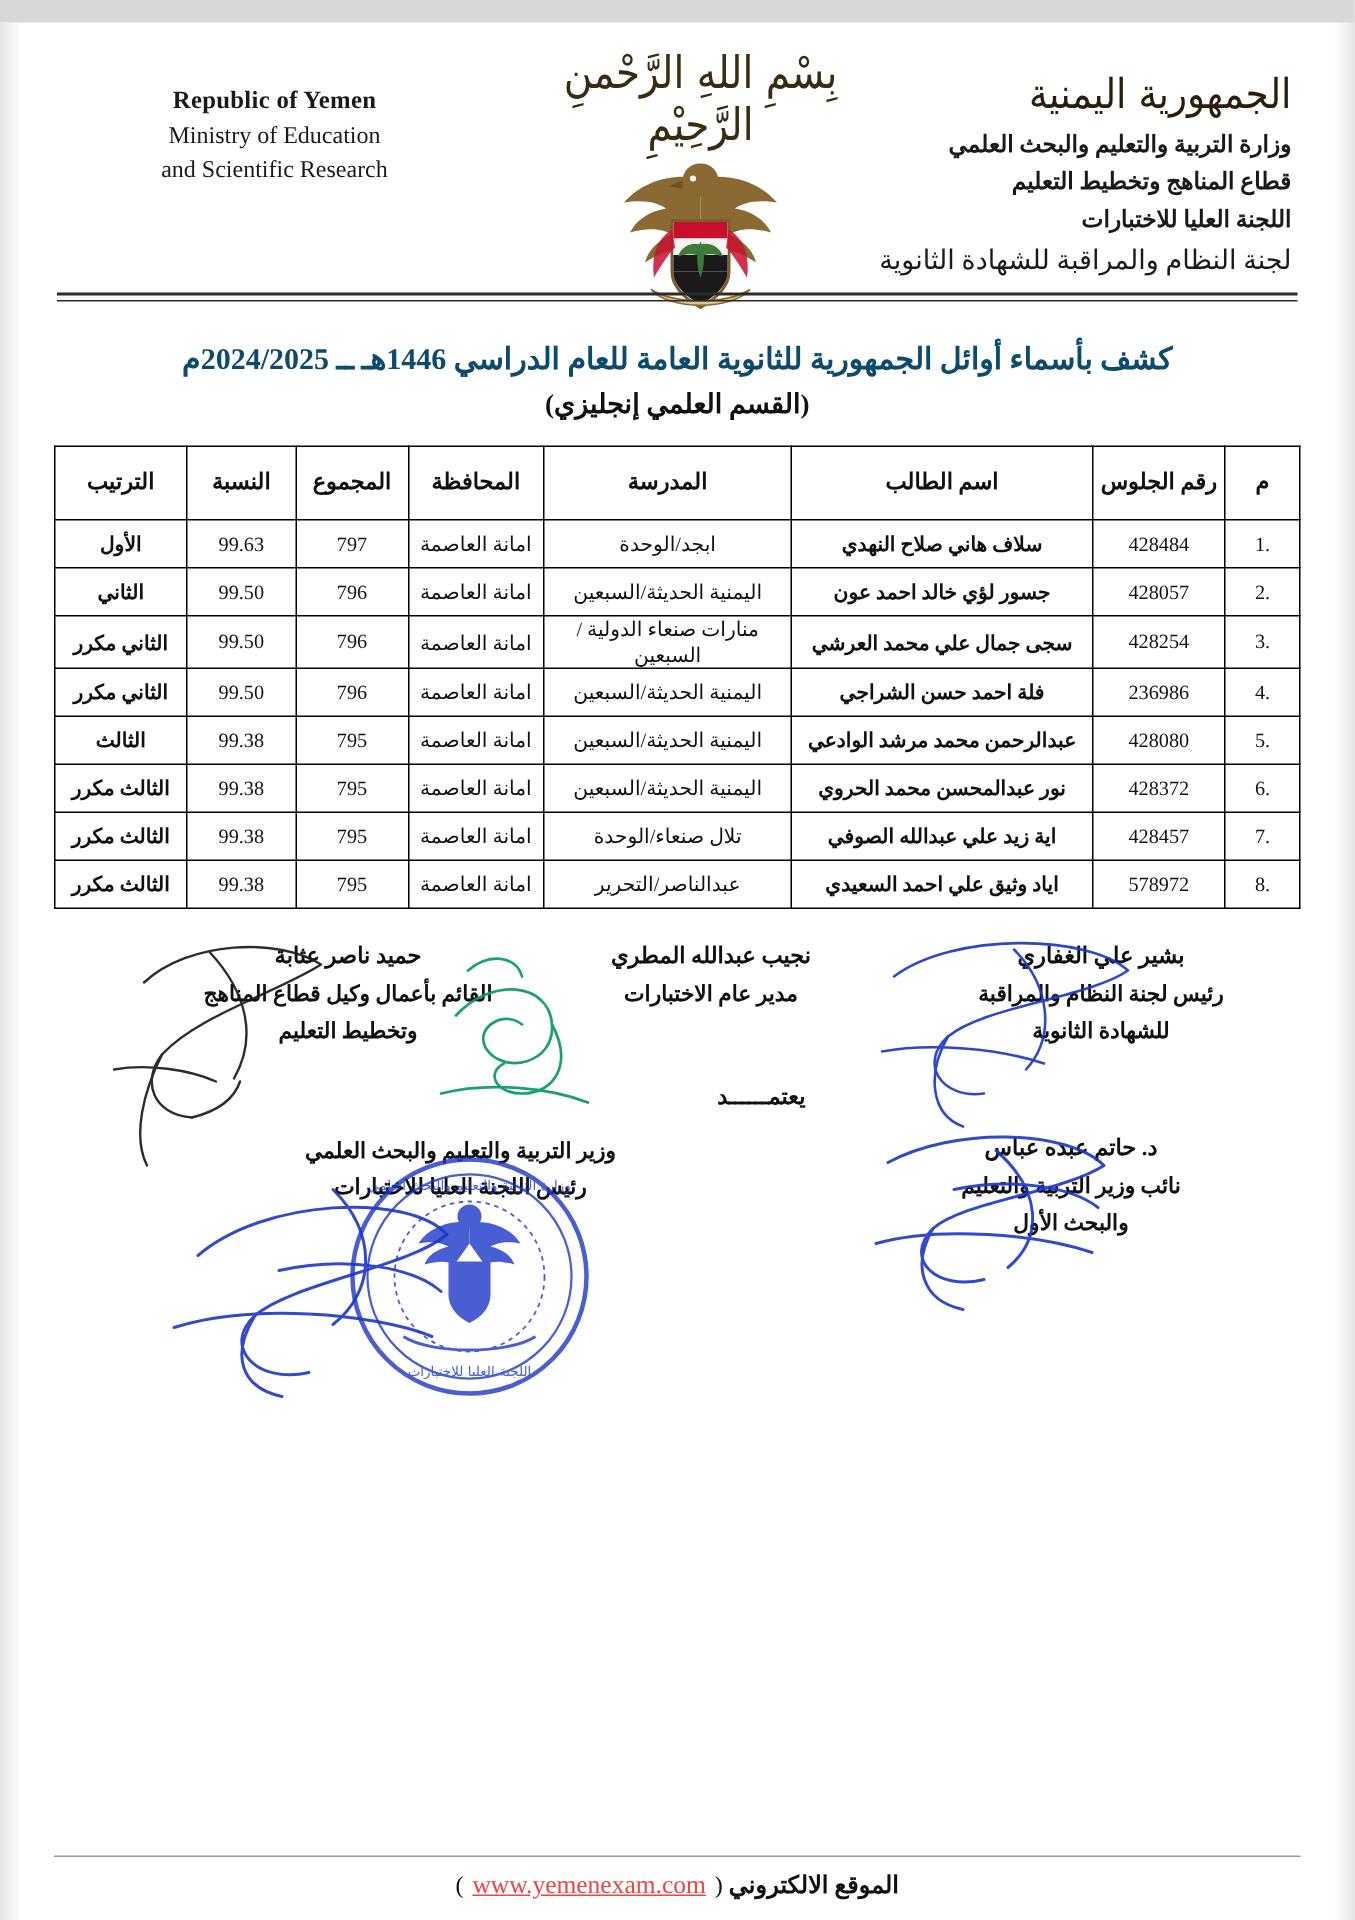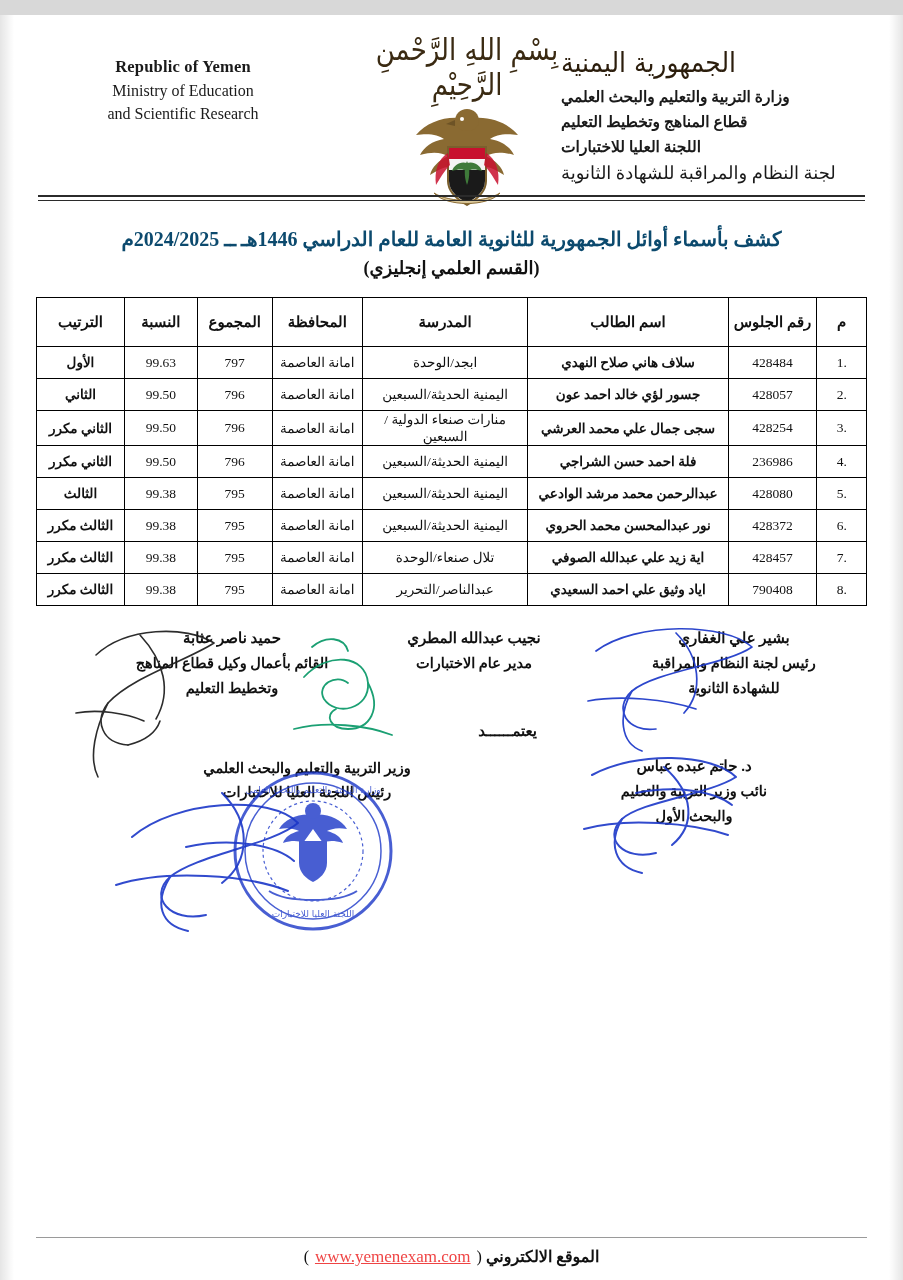--- a/index.html
+++ b/index.html
@@ -63,21 +63,21 @@
     height: 112px;
     position: relative;
   }
   .emblem svg { display:block; }
 
   .hdr-right {
     position: absolute;
     right: 42px;
     top: 28px;
     width: 300px;
-    text-align: left;
+    text-align: right;
     direction: rtl;
     line-height: 1.6;
   }
   .hdr-right .r0 {
     font-size: 25px;
     color: #2b1d0c;
     font-family: "DejaVu Sans", sans-serif;
     transform: scaleY(1.1);
     margin-bottom: 2px;
   }
@@ -175,21 +175,21 @@
     direction: rtl;
     line-height: 1.55;
     font-weight: bold;
     font-size: 15px;
     color: #111;
   }
   .sig-col .ln { display: block; }
   .sig-right { right: 18px; top: 0; width: 230px; }
   .sig-mid   { right: 288px; top: 0; width: 210px; }
   .sig-left  { right: 520px; top: 0; width: 230px; }
-  .sig-b-right { right: 48px; top: 128px; width: 250px; }
+  .sig-b-right { right: 28px; top: 128px; width: 250px; }
   .sig-b-left  { right: 430px; top: 128px; width: 260px; }
   .sig-sub {
     display: block;
     font-size: 14.5px;
     font-weight: bold;
     margin-top: 2px;
   }
   .approve {
     position: absolute;
     right: 330px;
@@ -390,21 +390,21 @@
           <td class="c-seat">428457</td>
           <td class="c-name">اية زيد علي عبدالله الصوفي</td>
           <td class="c-school">تلال صنعاء/الوحدة</td>
           <td class="c-gov">امانة العاصمة</td>
           <td class="c-total">795</td>
           <td class="c-pct">99.38</td>
           <td class="c-rank">الثالث مكرر</td>
         </tr>
         <tr>
           <td class="c-m">.8</td>
-          <td class="c-seat">790408</td>
+          <td class="c-seat">578972</td>
           <td class="c-name">اياد وثيق علي احمد السعيدي</td>
           <td class="c-school">عبدالناصر/التحرير</td>
           <td class="c-gov">امانة العاصمة</td>
           <td class="c-total">795</td>
           <td class="c-pct">99.38</td>
           <td class="c-rank">الثالث مكرر</td>
         </tr>
       </tbody>
     </table>
   </div>

